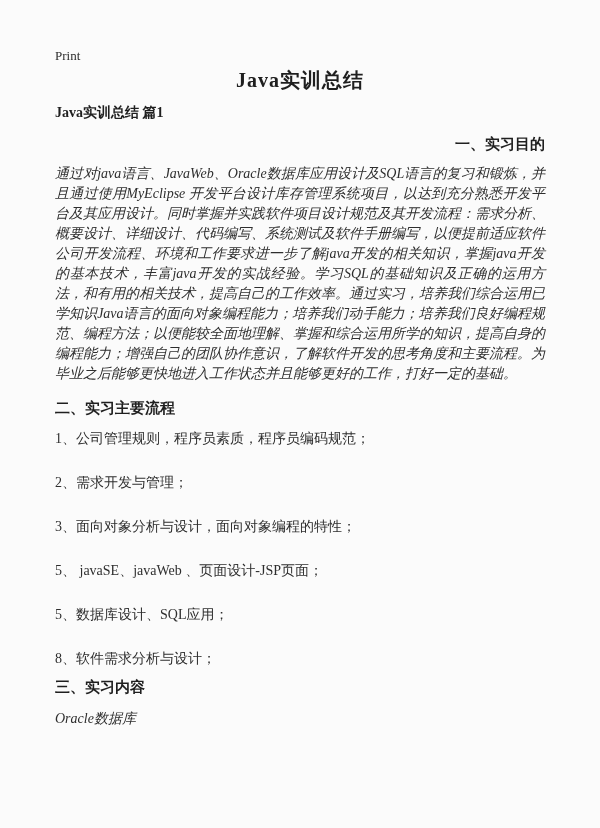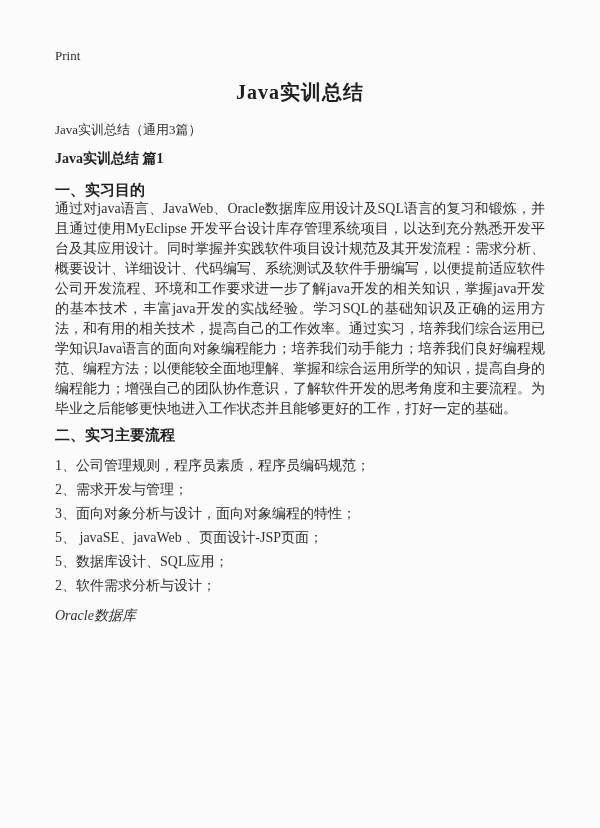--- a/index.html
+++ b/index.html
@@ -22,21 +22,21 @@
     background: #fbfbfb;
   }
   .print-link {
     font-size: 13px;
     line-height: 15px;
     color: #2e2e2e;
     display: inline-block;
     cursor: pointer;
   }
   .doc-title {
-    margin-top: 16px;
+    margin-top: 4px;
     text-align: center;
     font-size: 20px;
     line-height: 24px;
     font-weight: bold;
     color: #1f1f1f;
     letter-spacing: 1px;
   }
   .subtitle {
     margin-top: 18px;
     font-size: 13px;
@@ -48,74 +48,76 @@
     line-height: 16px;
     font-weight: bold;
     color: #1f1f1f;
   }
   .section-heading {
     font-size: 15px;
     line-height: 17px;
     font-weight: bold;
     color: #1f1f1f;
   }
-  .sh-1 { margin-top: 15px; }
-  .sh-2 { margin-top: 8px; }
+  .sh-1 { margin-top: 15px; text-align: right; }
+  .sh-2 { margin-top: 16px; }
   .sh-3 { margin-top: 13px; }
   .body-para {
+    margin-top: 11px;
     font-size: 14px;
     line-height: 20px;
     text-align: justify;
     text-justify: inter-ideograph;
     color: #2e2e2e;
+    font-style: italic;
   }
   .list-item {
     font-size: 14px;
     line-height: 15px;
     color: #2e2e2e;
     font-family: Liberation Serif, serif;
   }
   .li-first { margin-top: 14px; }
-  .li-rest  { margin-top: 9px; }
+  .li-rest  { margin-top: 29px; }
   .plain-line {
     margin-top: 15px;
     font-size: 14px;
     line-height: 15px;
     color: #2e2e2e;
     font-style: italic;
   }
 </style>
 </head>
 <body>
 
 <div class="page">
 
   <span class="print-link">Print</span>
 
   <div class="doc-title">Java实训总结</div>
 
-  <div class="subtitle">Java实训总结（通用3篇）</div>
 
   <div class="article-heading">Java实训总结 篇1</div>
 
   <div class="section-heading sh-1">一、实习目的</div>
 
   <div class="body-para">通过对java语言、JavaWeb、Oracle数据库应用设计及SQL语言的复习和锻炼，并且通过使用MyEclipse 开发平台设计库存管理系统项目，以达到充分熟悉开发平台及其应用设计。同时掌握并实践软件项目设计规范及其开发流程：需求分析、概要设计、详细设计、代码编写、系统测试及软件手册编写，以便提前适应软件公司开发流程、环境和工作要求进一步了解java开发的相关知识，掌握java开发的基本技术，丰富java开发的实战经验。学习SQL的基础知识及正确的运用方法，和有用的相关技术，提高自己的工作效率。通过实习，培养我们综合运用已学知识Java语言的面向对象编程能力；培养我们动手能力；培养我们良好编程规范、编程方法；以便能较全面地理解、掌握和综合运用所学的知识，提高自身的编程能力；增强自己的团队协作意识，了解软件开发的思考角度和主要流程。为毕业之后能够更快地进入工作状态并且能够更好的工作，打好一定的基础。</div>
 
   <div class="section-heading sh-2">二、实习主要流程</div>
 
   <div class="list-item li-first">1、公司管理规则，程序员素质，程序员编码规范；</div>
 
   <div class="list-item li-rest">2、需求开发与管理；</div>
 
   <div class="list-item li-rest">3、面向对象分析与设计，面向对象编程的特性；</div>
 
   <div class="list-item li-rest">5、 javaSE、javaWeb 、页面设计-JSP页面；</div>
 
   <div class="list-item li-rest">5、数据库设计、SQL应用；</div>
 
-  <div class="list-item li-rest">2、软件需求分析与设计；</div>
+  <div class="list-item li-rest">8、软件需求分析与设计；</div>
 
 
+  <div class="section-heading sh-3">三、实习内容</div>
 
   <div class="plain-line">Oracle数据库</div>
 
 </div>
 
 </body></html>

